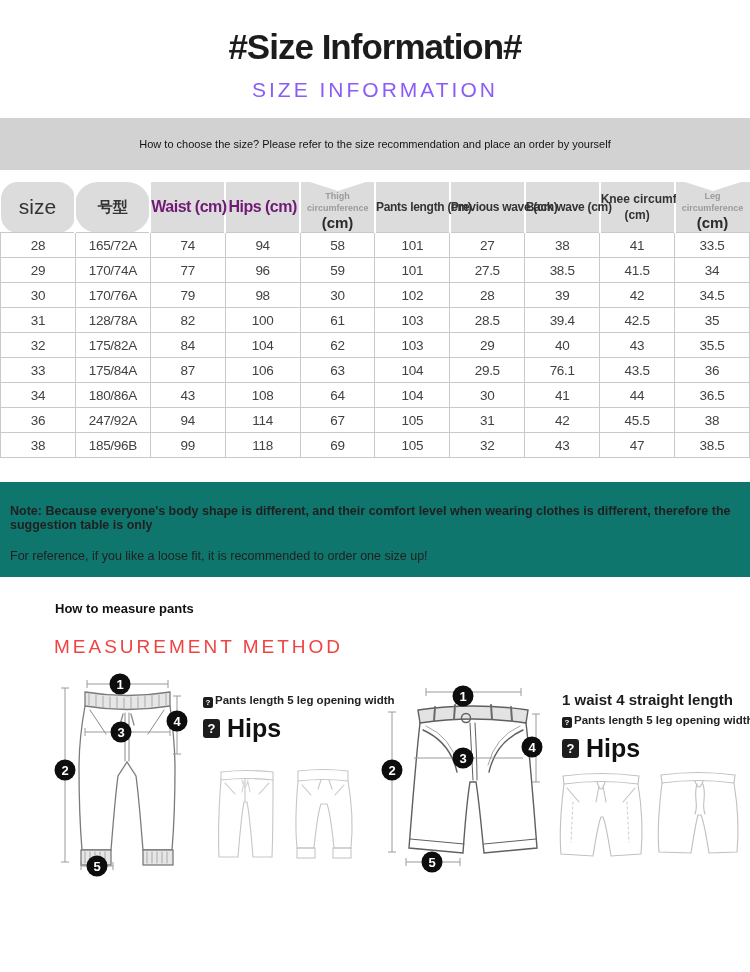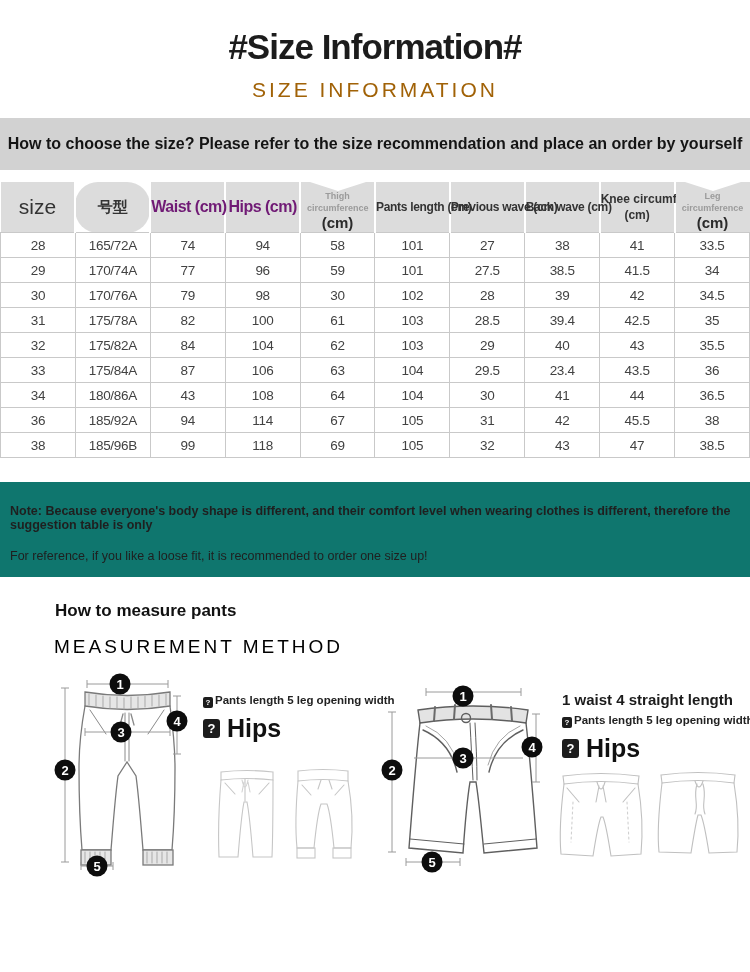--- a/index.html
+++ b/index.html
@@ -3,53 +3,53 @@
 <meta charset="utf-8">
 <style>
   html,body{margin:0;padding:0;}
   body{width:750px;height:972px;overflow:hidden;background:#fff;
        font-family:"Liberation Sans",sans-serif;-webkit-font-smoothing:antialiased;}
   #page{position:relative;width:750px;height:972px;background:#fff;}
 
   
   .hdr{position:absolute;top:0;left:0;width:750px;height:118px;background:#fff;text-align:center;}
   .hdr-title{margin-top:27px;font-size:35px;font-weight:700;color:#1c1c1c;letter-spacing:-1px;}
-  .hdr-sub{margin-top:11px;font-size:21px;font-weight:400;color:#a16207;letter-spacing:3px;}
+  .hdr-sub{margin-top:11px;font-size:21px;font-weight:400;color:#8b5cf6;letter-spacing:3px;}
 
   
   .banner{position:absolute;top:118px;left:0;width:750px;height:52px;background:#d2d2d2;
           display:flex;align-items:center;justify-content:center;}
-  .banner span{font-size:16px;font-weight:700;color:#141414;}
+  .banner span{font-size:11px;font-weight:400;color:#141414;}
 
   
   table.size{position:absolute;top:182px;left:0;width:750px;border-collapse:collapse;table-layout:fixed;}
   table.size th{height:50px;background:#dcdcdc;vertical-align:middle;text-align:center;padding:0;overflow:visible;}
   table.size th + th{border-left:2px solid #fff;}
   table.size td{height:24px;background:#fff;border:1px solid #c9c9c9;text-align:center;
                 font-size:13.5px;color:#424242;padding:0;letter-spacing:-0.3px;}
-  .v-big{font-size:21px;font-weight:500;color:#333;}
+  .v-big{font-size:21px;font-weight:500;color:#333;border-radius:17px;}
   .v-cjk{font-size:15px;font-weight:700;color:#333;border-radius:23px;}
   .v-normal{font-size:16px;font-weight:700;color:#701a75;letter-spacing:-0.5px;white-space:nowrap;}
   .v-medium{font-size:12px;font-weight:700;color:#333;letter-spacing:-0.3px;white-space:nowrap;}
   .v-twoline .l1{font-size:12px;font-weight:700;color:#333;white-space:nowrap;line-height:1.3;}
   .v-twoline .l2{font-size:12px;font-weight:700;color:#333;line-height:1.2;}
   .v-tiny{position:relative;}
   .v-tiny .tiny-label{font-size:9px;color:#9b9b9b;line-height:1.25;padding:9px 6px 0 6px;}
   .v-tiny .tiny-cm{font-size:15px;font-weight:700;color:#2b2b2b;line-height:1.2;}
   .notch{position:absolute;top:0;left:50%;margin-left:-28px;width:0;height:0;
          border-left:28px solid transparent;border-right:28px solid transparent;border-top:9px solid #fff;}
 
   
   .note{position:absolute;top:482px;left:0;width:750px;height:95px;background:#0f766e;text-align:left;padding-left:10px;}
   .note .n1{padding-top:22px;font-size:12.5px;font-weight:700;color:#1f1f1f;}
   .note .n2{padding-top:17px;font-size:12.5px;font-weight:400;color:#1f1f1f;}
 
   
-  .m-head{position:absolute;left:55px;top:601px;font-size:17px;font-weight:700;color:#111;}
-  .m-sub{position:absolute;left:54px;top:636px;font-size:19px;font-weight:400;color:#000000;letter-spacing:3px;}
+  .m-head{position:absolute;left:55px;top:601px;font-size:13px;font-weight:700;color:#111;}
+  .m-sub{position:absolute;left:54px;top:636px;font-size:19px;font-weight:400;color:#ef4444;letter-spacing:3px;}
 
   .ann{position:absolute;white-space:nowrap;}
   .ann .ln1{font-size:15px;font-weight:700;color:#1b1b1b;}
   .ann .ln2{margin-top:6px;font-size:11.5px;font-weight:700;color:#222;}
   .ann .hips{margin-top:7px;font-size:25px;font-weight:700;color:#111;display:flex;align-items:center;gap:7px;}
   .tofu{display:inline-flex;align-items:center;justify-content:center;vertical-align:baseline;
         width:12px;height:13px;border-radius:2px;background:#1d1d1d;color:#fff;
         font-size:9px;font-weight:700;margin-right:2px;transform:translateY(1px);}
   .tofu.sm{width:10px;height:11px;font-size:8px;}
   .tofu.lg{width:17px;height:19px;border-radius:3px;font-size:13px;transform:none;margin-right:0;}
@@ -130,21 +130,21 @@
           <td>98</td>
           <td>30</td>
           <td>102</td>
           <td>28</td>
           <td>39</td>
           <td>42</td>
           <td>34.5</td>
         </tr>
         <tr>
           <td>31</td>
-          <td>175/78A</td>
+          <td>128/78A</td>
           <td>82</td>
           <td>100</td>
           <td>61</td>
           <td>103</td>
           <td>28.5</td>
           <td>39.4</td>
           <td>42.5</td>
           <td>35</td>
         </tr>
         <tr>
@@ -160,39 +160,39 @@
           <td>35.5</td>
         </tr>
         <tr>
           <td>33</td>
           <td>175/84A</td>
           <td>87</td>
           <td>106</td>
           <td>63</td>
           <td>104</td>
           <td>29.5</td>
-          <td>23.4</td>
+          <td>76.1</td>
           <td>43.5</td>
           <td>36</td>
         </tr>
         <tr>
           <td>34</td>
           <td>180/86A</td>
           <td>43</td>
           <td>108</td>
           <td>64</td>
           <td>104</td>
           <td>30</td>
           <td>41</td>
           <td>44</td>
           <td>36.5</td>
         </tr>
         <tr>
           <td>36</td>
-          <td>185/92A</td>
+          <td>247/92A</td>
           <td>94</td>
           <td>114</td>
           <td>67</td>
           <td>105</td>
           <td>31</td>
           <td>42</td>
           <td>45.5</td>
           <td>38</td>
         </tr>
         <tr>

